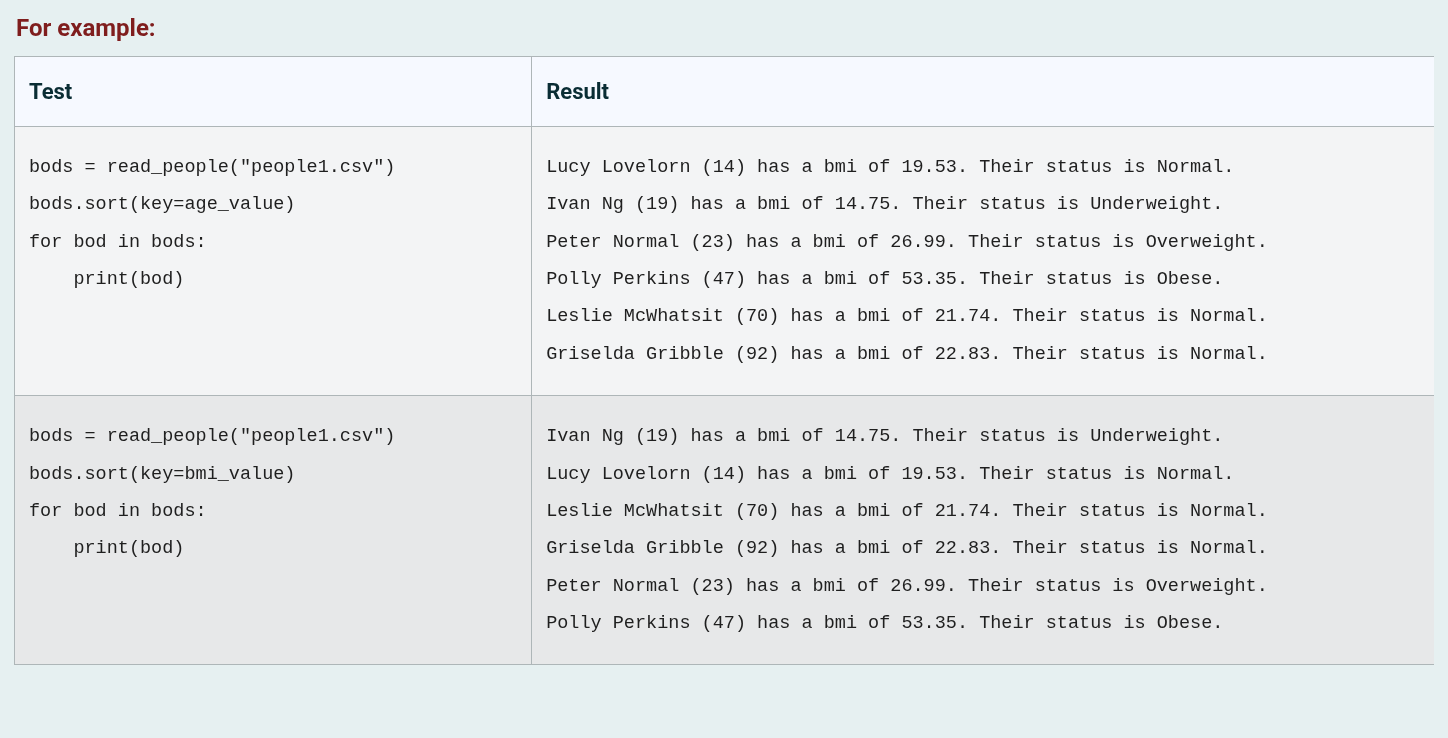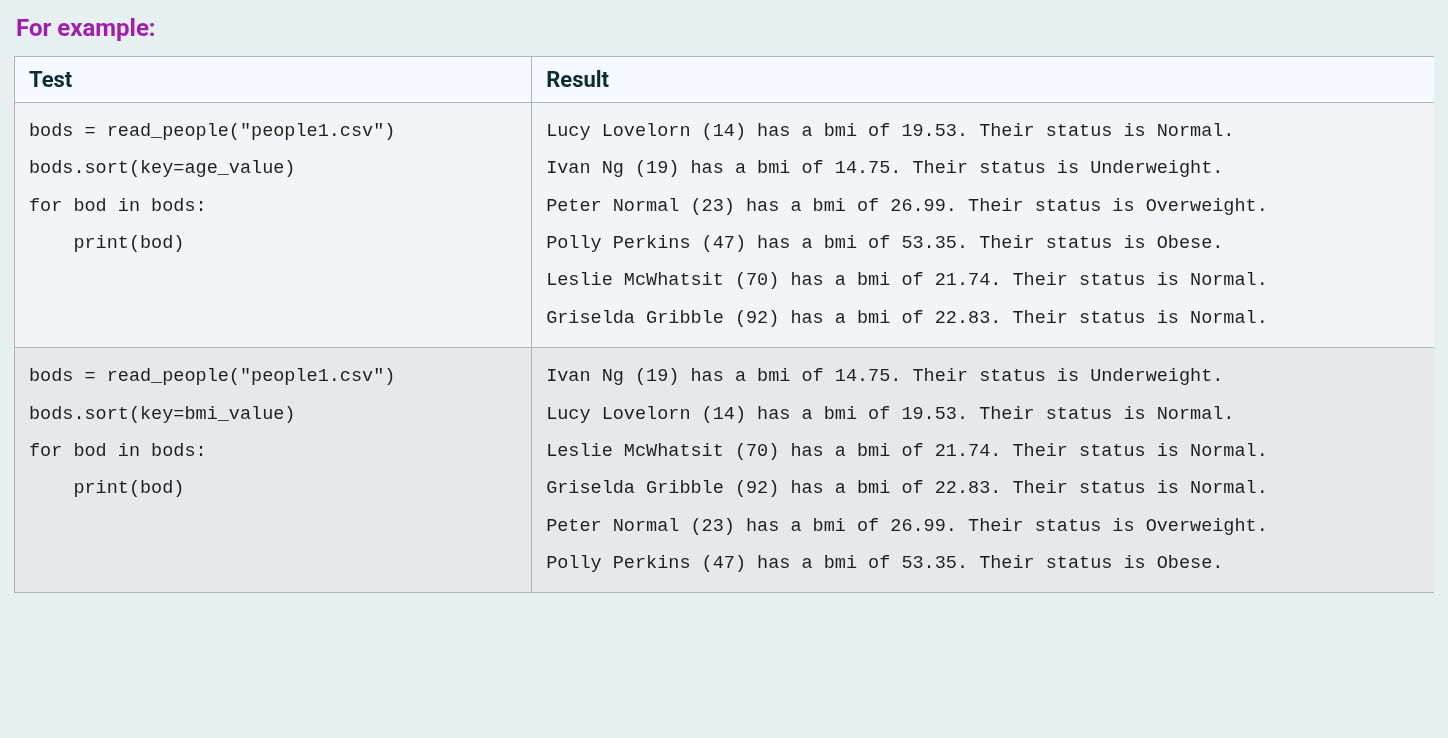--- a/index.html
+++ b/index.html
@@ -9,38 +9,38 @@
       margin: 0;
       padding: 14px;
       font-family: -apple-system, BlinkMacSystemFont, "Segoe UI", Roboto, "Helvetica Neue", Arial, sans-serif;
       background-color: #e6f0f1;
       color: #1a1a1a;
       overflow-x: hidden;
     }
     .example-heading {
       font-size: 24px;
       font-weight: 700;
-      color: #a21caf;
+      color: #7f1d1d;
       margin: 0 0 14px 2px;
     }
     .scroll-wrap {
       width: 100%;
       overflow-x: auto;
       padding-bottom: 6px;
     }
     table.example-table {
       border-collapse: collapse;
       min-width: 1500px;
       background: #fff;
       border: 1px solid #aeb6b8;
     }
     table.example-table th,
     table.example-table td {
       border: 1px solid #aeb6b8;
-      padding: 10px 14px;
+      padding: 22px 14px;
       text-align: left;
       vertical-align: top;
     }
     table.example-table th {
       background: #f6f9ff;
       font-size: 22px;
       font-weight: 700;
       color: #0a2d34;
     }
     table.example-table tbody tr:nth-child(odd) td {

